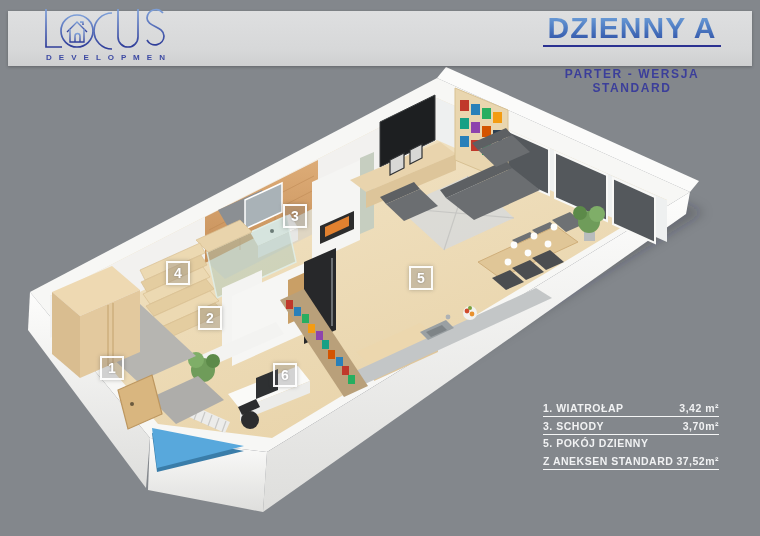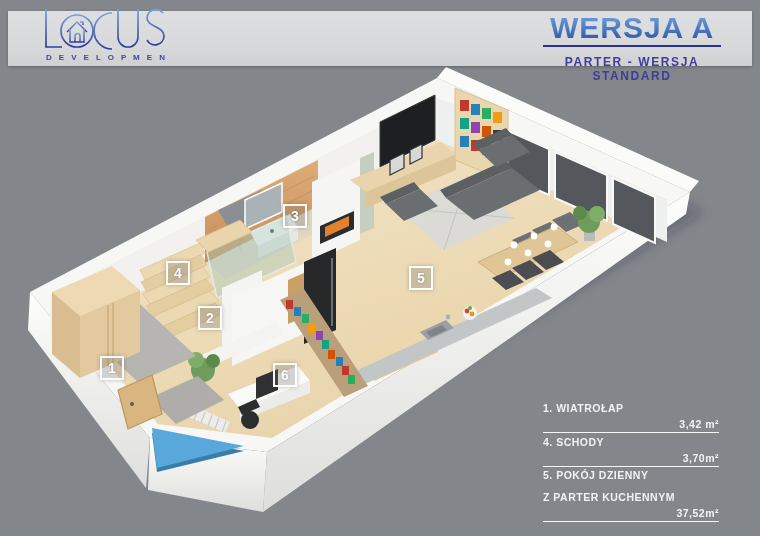--- a/index.html
+++ b/index.html
@@ -21,45 +21,45 @@
     position:absolute;left:543px;top:13px;width:178px;text-align:center;z-index:4;
   }
   .title-main{
     font-size:30px;font-weight:bold;letter-spacing:1px;line-height:30px;
     background:linear-gradient(180deg,#74a6dc 0%,#4a77c0 55%,#2e4ea4 100%);
     -webkit-background-clip:text;background-clip:text;
     -webkit-text-fill-color:transparent;color:#3c63b0;
   }
   .title-rule{height:2px;background:#2b3191;margin-top:2px;}
   .title-sub{
-    margin-top:8px;font-size:12px;font-weight:bold;letter-spacing:1.6px;color:#3b3e9a;
+    margin-top:20px;font-size:12px;font-weight:bold;letter-spacing:1.6px;color:#3b3e9a;
   }
   
   svg.plan{position:absolute;left:0;top:0;z-index:1;}
   
   .tag{
     position:absolute;width:20px;height:20px;z-index:2;
     border:2px solid rgba(255,255,255,.95);
     background:rgba(110,112,114,.28);
     color:#fff;font-size:14px;font-weight:bold;text-align:center;line-height:20px;
     box-shadow:0 0 4px rgba(70,70,70,.35);
     text-shadow:0 0 2px rgba(90,90,90,.6);
   }
   
   .legend{
     position:absolute;left:543px;top:402px;width:176px;z-index:3;
     color:#f1f2f3;font-size:10.5px;font-weight:bold;letter-spacing:.5px;
   }
   .lrow{
-    display:flex;justify-content:space-between;align-items:flex-start;
+    display:flex;justify-content:space-between;align-items:flex-end;
     padding-bottom:2px;margin-bottom:2.6px;
     border-bottom:1px solid rgba(255,255,255,.92);
   }
   .lrow.nounder{border-bottom:1px solid transparent;}
-  .lrow .lval{white-space:nowrap;margin-top:16px;}
+  .lrow .lval{white-space:nowrap;}
 </style>
 </head>
 <body>
 
 <div class="band"></div>
 
 <div class="logo-wrap">
   <svg width="136" height="64" viewBox="0 0 136 64">
     <defs>
       <linearGradient id="lg" x1="0" y1="0" x2="0" y2="1">
@@ -81,21 +81,21 @@
 
       <path d="M80 12 a17 17 0 1 0 0 36"></path>
       <path d="M86 8 V36 a10 10 0 0 0 20 0 V8"></path>
       <path d="M131 12 a9 9 0 0 0 -16 5 c0 9 17 8 17 18 a9 9 0 0 1 -17 4"></path>
     </g>
     <text x="14" y="59" font-size="8" letter-spacing="2.4" fill="#3d4aa3" font-family="Liberation Sans, sans-serif" font-weight="bold">D E V E L O P M E N T</text>
   </svg>
 </div>
 
 <div class="title-block">
-  <div class="title-main">WERSJA A</div>
+  <div class="title-main">DZIENNY A</div>
   <div class="title-rule"></div>
   <div class="title-sub">PARTER - WERSJA STANDARD</div>
 </div>
 
 <svg class="plan" width="760" height="536" viewBox="0 0 760 536">
   <defs>
     <linearGradient id="wallGrad" x1="0" y1="0" x2="0" y2="1">
       <stop offset="0" stop-color="#fdfdfc"></stop>
         <stop offset="1" stop-color="#dededc"></stop>
     </linearGradient>
@@ -291,25 +291,25 @@
 <div class="tag" style="left:166px;top:261px;">4</div>
 <div class="tag" style="left:409px;top:266px;">5</div>
 <div class="tag" style="left:273px;top:363px;">6</div>
 
 <div class="legend">
   <div class="lrow">
     <span class="lbl">1. WIATROŁAP</span>
     <span class="lval">3,42 m²</span>
   </div>
   <div class="lrow">
-    <span class="lbl">4. SCHODY</span>
+    <span class="lbl">3. SCHODY</span>
     <span class="lval">3,70m²</span>
   </div>
   <div class="lrow nounder">
     <span class="lbl">5. POKÓJ DZIENNY</span>
     <span class="lval"></span>
   </div>
   <div class="lrow">
-    <span class="lbl">Z PARTER KUCHENNYM</span>
+    <span class="lbl">Z ANEKSEN STANDARD</span>
     <span class="lval">37,52m²</span>
   </div>
 
 </div>
 
 </body></html>

